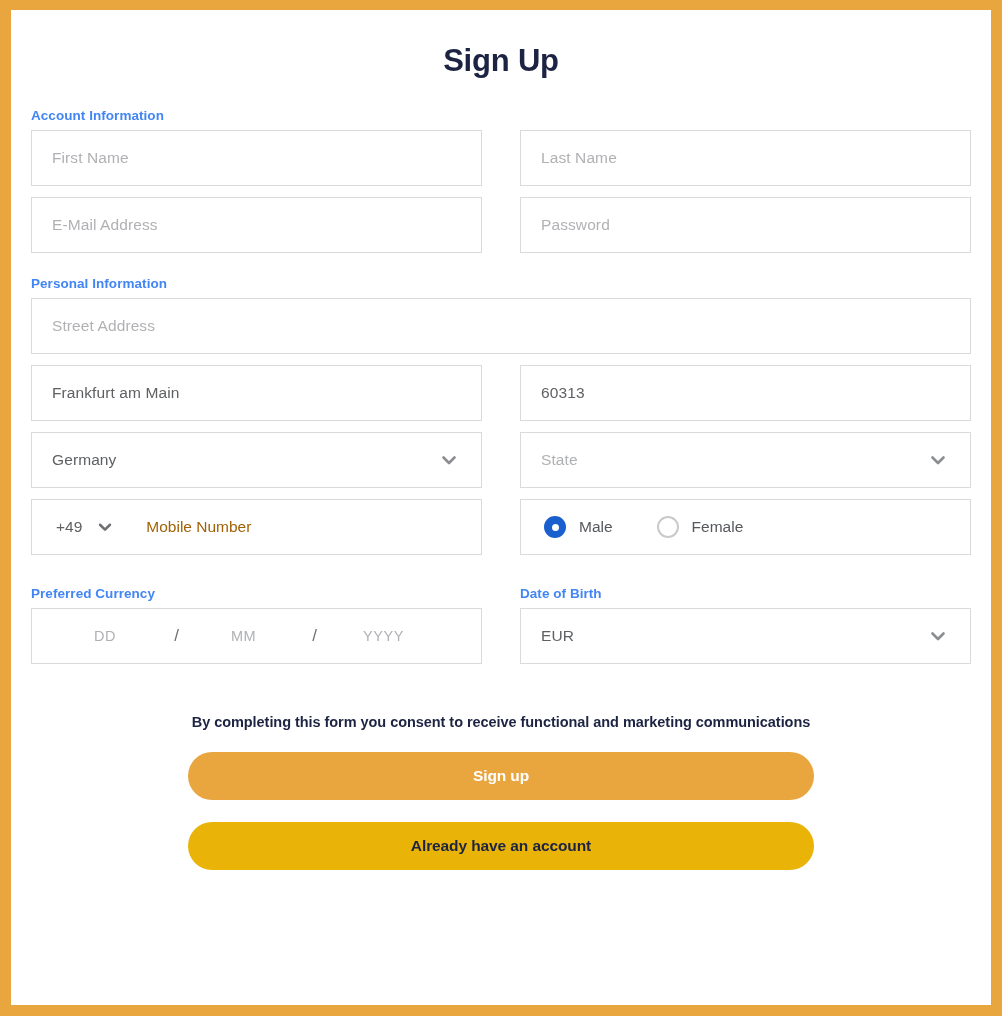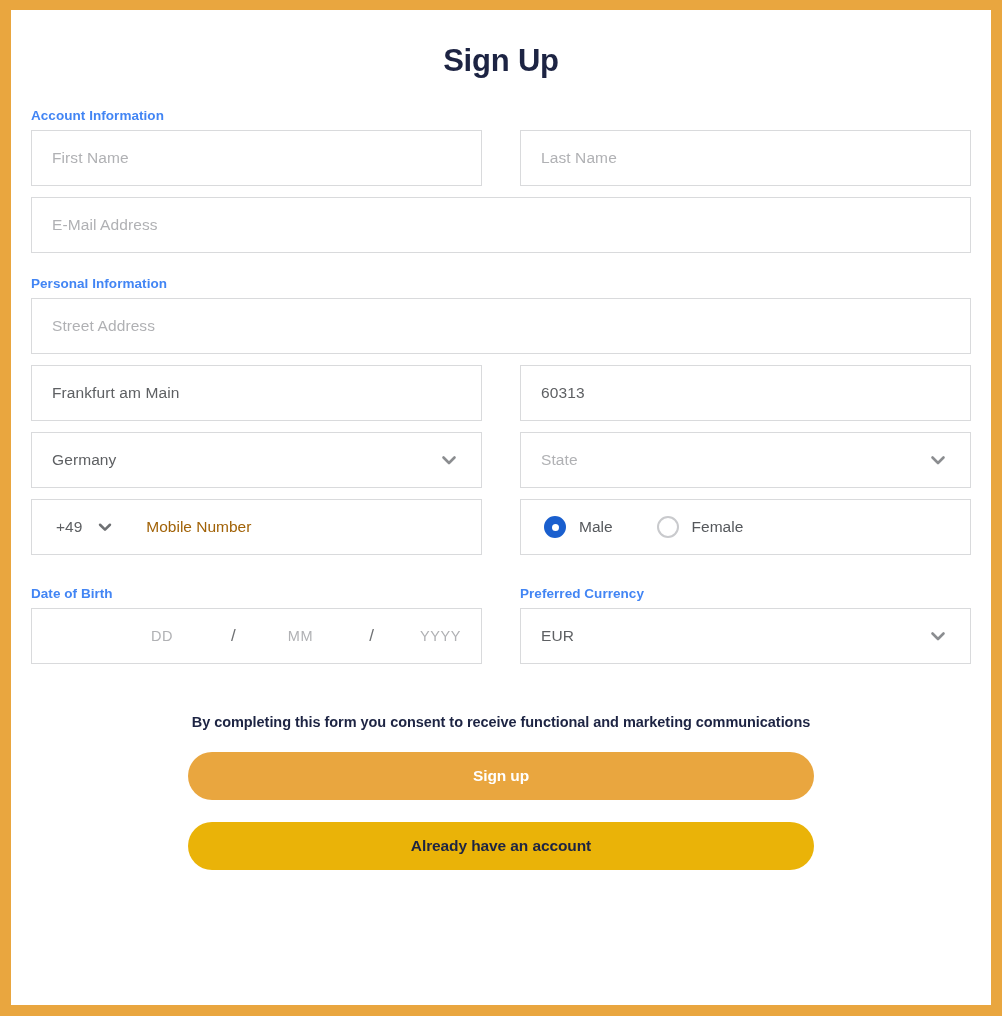--- a/index.html
+++ b/index.html
@@ -144,21 +144,21 @@
     border-radius: 50%;
     background: #ffffff;
   }
   .radio-label {
     font-size: 15.5px;
     color: #55585c;
   }
 
   
   .dob-field {
-    justify-content: flex-end;
+    justify-content: flex-start;
     padding-left: 0;
   }
   .dob-seg {
     font-size: 14.5px;
     color: #b0b1b4;
     letter-spacing: 0.6px;
   }
   .dob-sep {
     font-size: 17px;
     color: #6e7073;
@@ -236,20 +236,25 @@
         <div class="field">
           <span class="field-text">Last Name</span>
         </div>
       </div>
     </div>
 
     <div class="row">
       <div class="col">
         <div class="field">
           <span class="field-text">E-Mail Address</span>
+        </div>
+      </div>
+      <div class="col">
+        <div class="field">
+          <span class="field-text">Password</span>
         </div>
       </div>
     </div>
 
     <div class="section-label">Personal Information</div>
 
     <div class="row">
       <div class="col-full">
         <div class="field">
           <span class="field-text">Street Address</span>
@@ -314,24 +319,24 @@
           <label class="radio-item">
             <span class="radio-mark"></span>
             <span class="radio-label">Female</span>
           </label>
         </div>
       </div>
     </div>
 
     <div class="label-row">
       <div class="col">
+        <div class="section-label tight">Preferred Currency</div>
+      </div>
+      <div class="col">
         <div class="section-label tight">Date of Birth</div>
-      </div>
-      <div class="col">
-        <div class="section-label tight">Preferred Currency</div>
       </div>
     </div>
 
     <div class="row">
       <div class="col">
         <div class="field dob-field">
           <span class="dob-seg dob-dd">DD</span>
           <span class="dob-sep dob-s1">/</span>
           <span class="dob-seg dob-mm">MM</span>
           <span class="dob-sep dob-s2">/</span>

